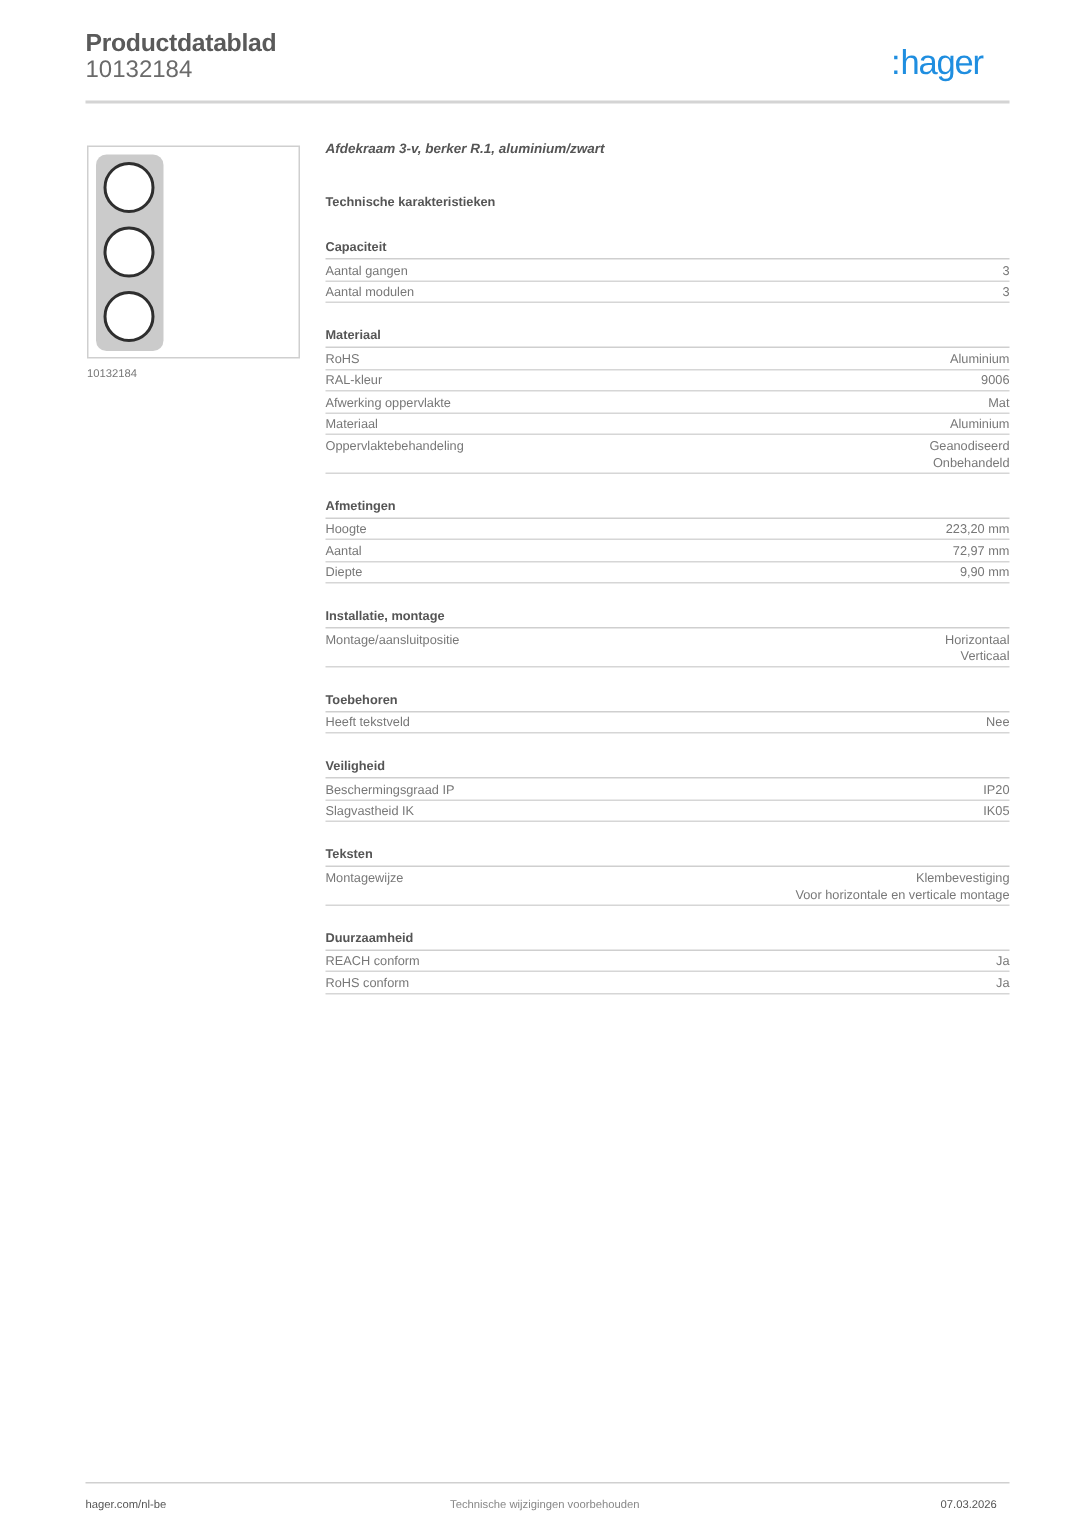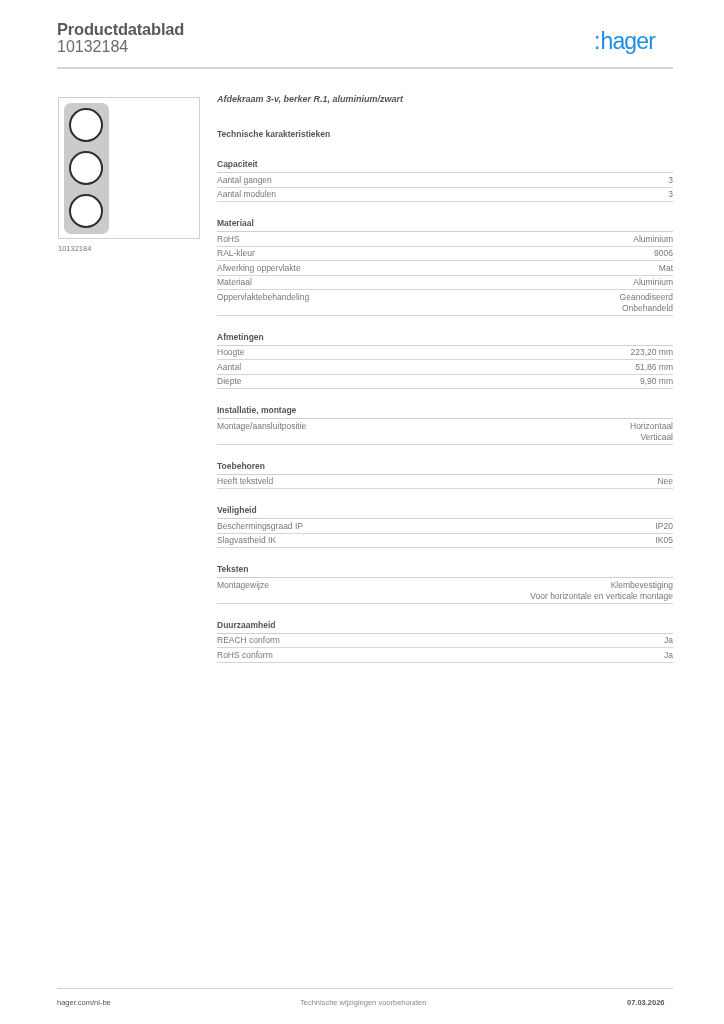--- a/index.html
+++ b/index.html
@@ -22,21 +22,21 @@
   .content { left: 217px; top: 94px; width: 456px; }
   .prodname { font-size: 9px; font-weight: bold; color: #555; height: 14px; font-style: italic; }
   .techhdr { font-size: 8.5px; font-weight: bold; color: #555; margin-top: 21px; height: 14px; }
   .section { margin-top: 12px; }
   .sec-title { font-size: 8.5px; font-weight: bold; color: #555; padding-bottom: 2px; border-bottom: 1.5px solid #cfcfcf; line-height: 11px; margin-top: 16px; }
   .row { display: flex; justify-content: space-between; font-size: 8.5px; color: #777; border-bottom: 1.5px solid #d6d6d6; line-height: 11px; padding: 1.5px 0 1px 0; }
   .row .val { text-align: right; white-space: pre-line; }
   .ft-line { left: 57px; top: 988px; width: 616px; height: 1px; background: #d0d0d0; }
   .ft-left { left: 57px; top: 998px; font-size: 7.5px; font-weight: normal; color: #555; text-align: right; }
   .ft-mid { left: 300px; top: 998px; font-size: 7.5px; color: #888; }
-  .ft-right { left: 627px; top: 998px; font-size: 7.5px; font-weight: bold; color: #555; }
+  .ft-right { left: 627px; top: 998px; font-size: 7.5px; font-weight: normal; color: #555; }
 </style>
 </head>
 <body>
 
 <div class="abs title">Productdatablad</div>
 <div class="abs docnum">10132184</div>
 <div class="abs logo"><span class="colon">:</span><span>hager</span></div>
 <div class="abs hdr-line"></div>
 
 <div class="abs imgbox">
@@ -88,21 +88,21 @@
         </div>
       </div>
       <div class="section">
         <div class="sec-title">Afmetingen</div>
         <div class="row">
           <span>Hoogte</span>
           <span class="val">223,20 mm</span>
         </div>
         <div class="row">
           <span>Aantal</span>
-          <span class="val">51,86 mm</span>
+          <span class="val">72,97 mm</span>
         </div>
         <div class="row">
           <span>Diepte</span>
           <span class="val">9,90 mm</span>
         </div>
       </div>
       <div class="section">
         <div class="sec-title">Installatie, montage</div>
         <div class="row">
           <span>Montage/aansluitpositie</span>

